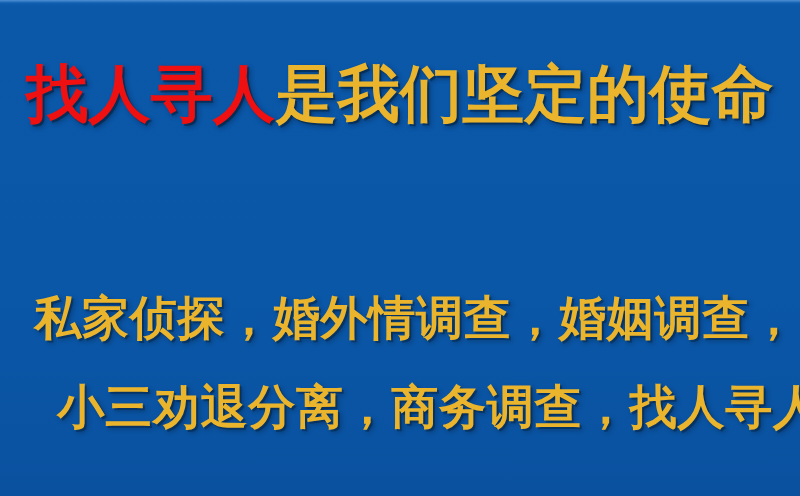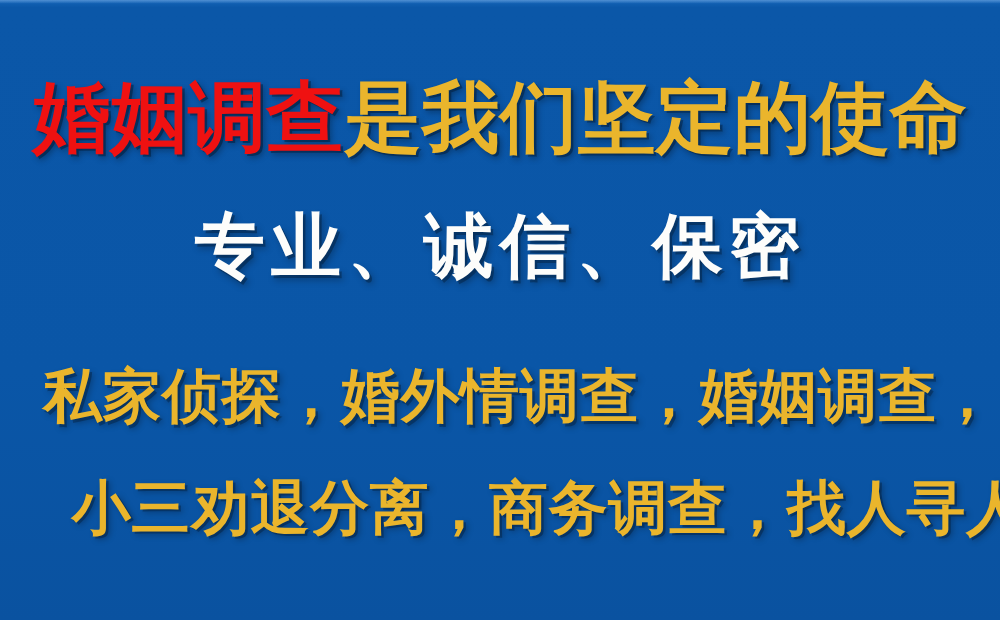--- a/index.html
+++ b/index.html
@@ -107,22 +107,21 @@
   }
 </style>
 </head>
 <body>
 
 <div class="banner">
 
   <div class="top-sheen"></div>
 
   <div class="line" id="line1">
-    <span class="seg-red">婚姻调查</span><span class="seg-gold">是我们坚定的使命</span>
+    <span class="seg-red">找人寻人</span><span class="seg-gold">是我们坚定的使命</span>
   </div>
 
-  <div class="line" id="line2">专业、诚信、保密</div>
 
   <div class="line" id="line3">私家侦探，婚外情调查，婚姻调查，</div>
 
   <div class="line" id="line4">小三劝退分离，商务调查，找人寻人</div>
 
 </div>
 
 </body></html>

